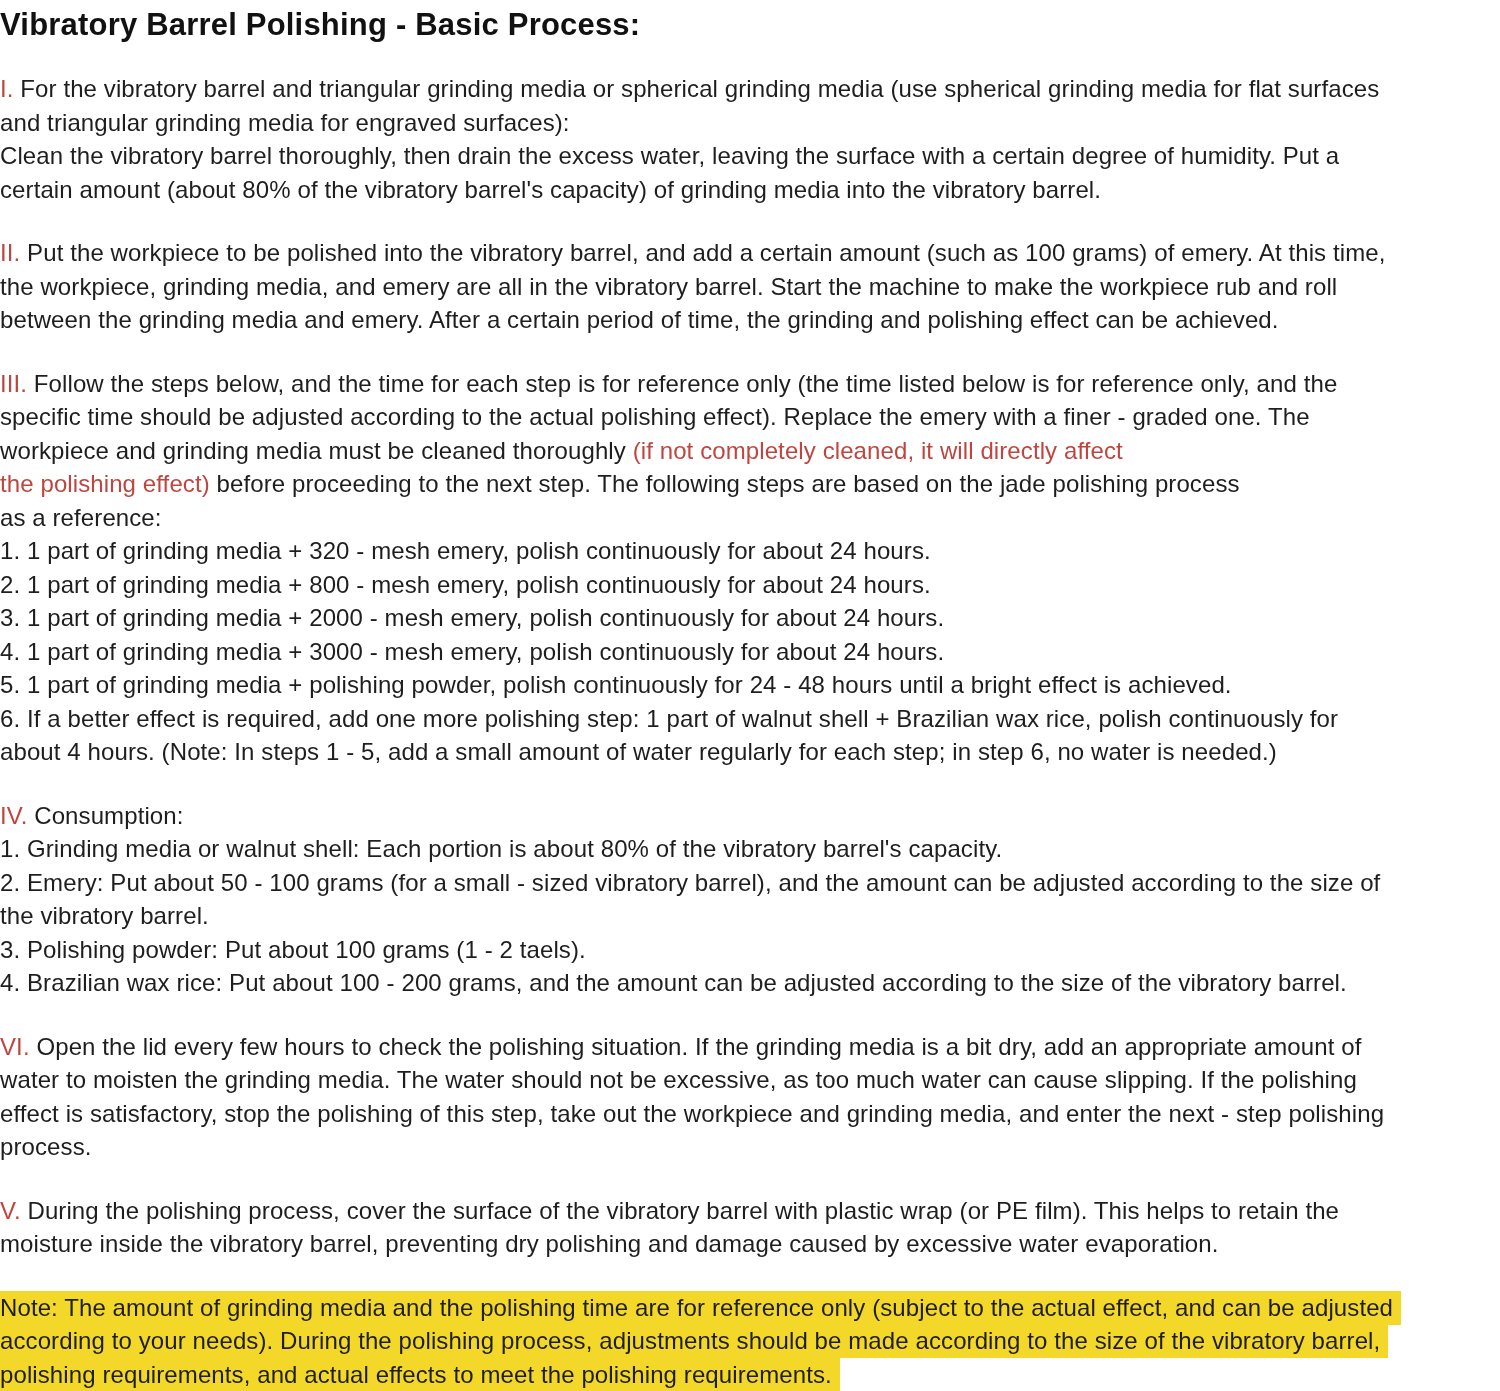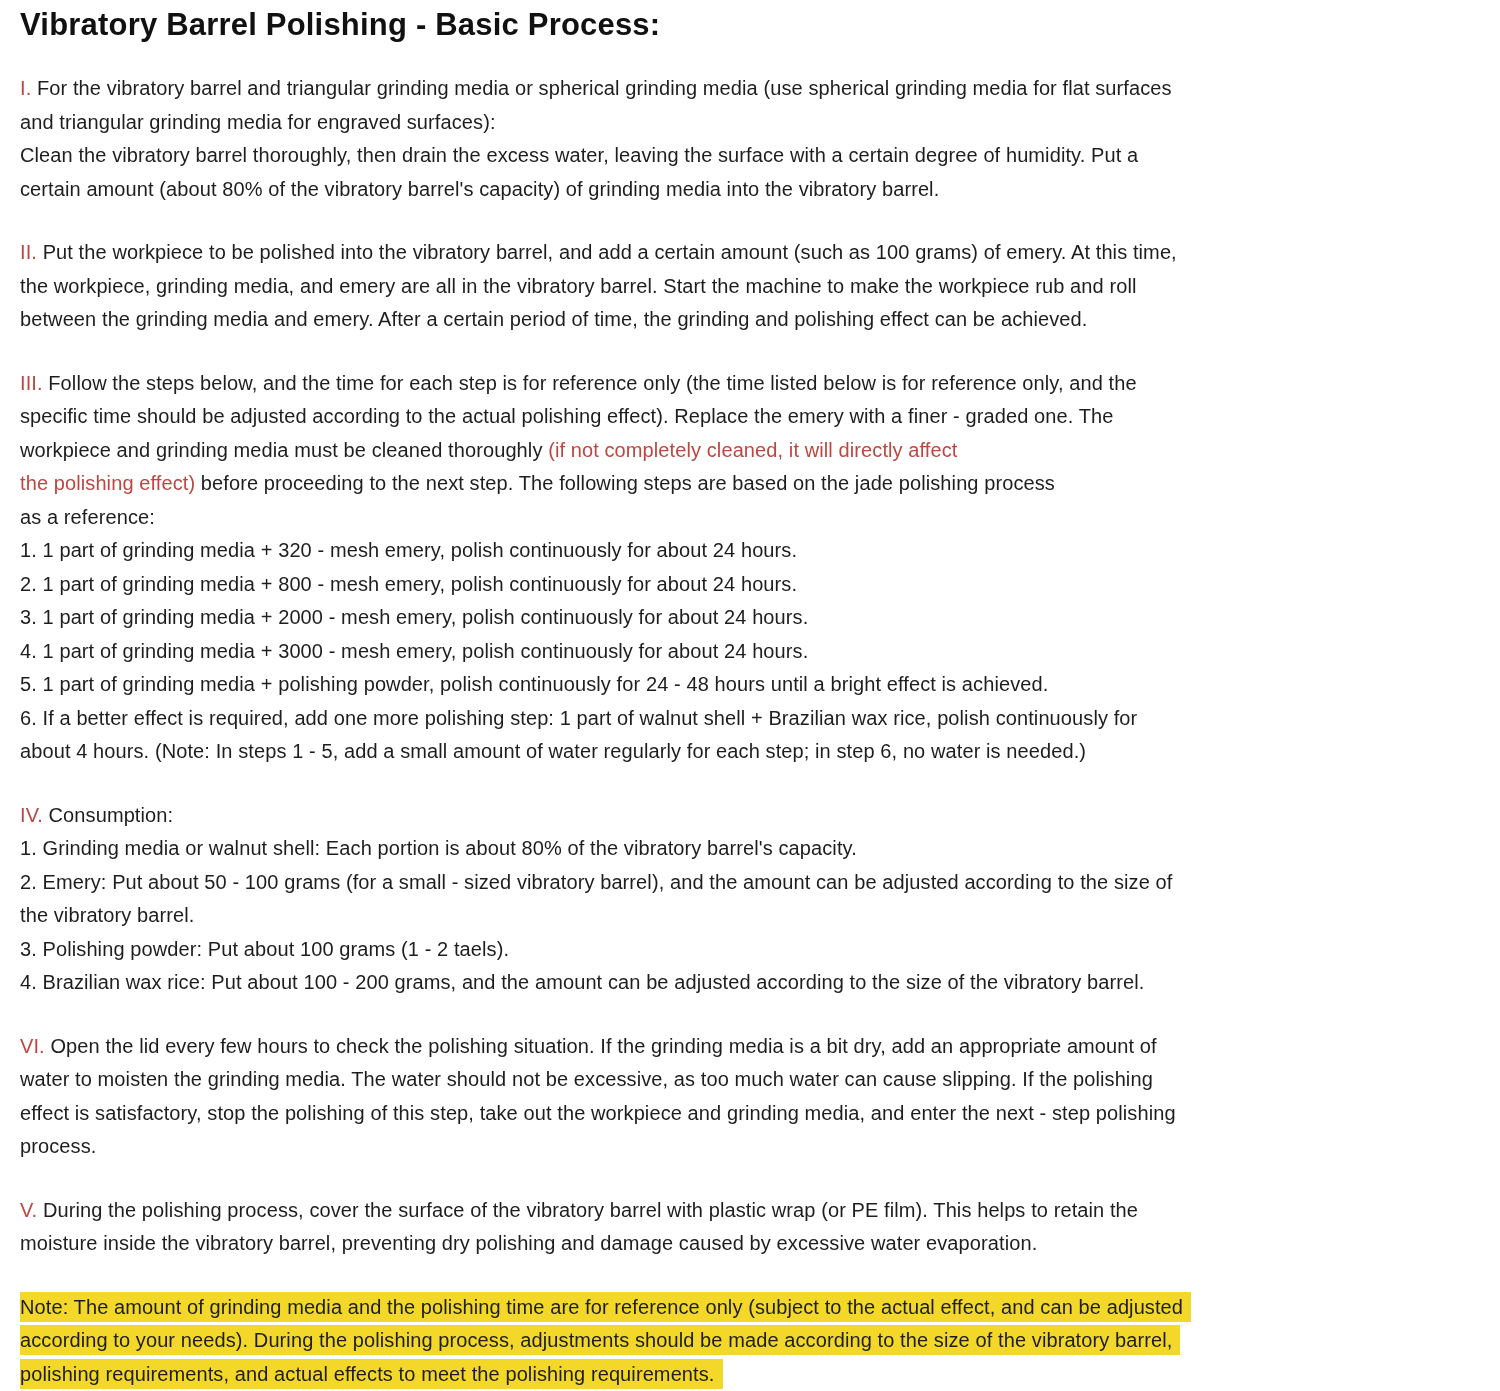--- a/index.html
+++ b/index.html
@@ -9,35 +9,35 @@
     width: 1500px;
   }
   body {
     font-family: "Liberation Sans", "DejaVu Sans", sans-serif;
     color: #1e1e1e;
     overflow: hidden;
   }
   .page {
     width: 1500px;
     height: 1391px;
-    padding: 4px 8px 0 20px;
+    padding: 4px 8px 0 0;
     box-sizing: border-box;
     overflow: hidden;
   }
   .doc-title {
     font-size: 31px;
     font-weight: bold;
     color: #111111;
     letter-spacing: 0.2px;
     margin: 0 0 26px 0;
     line-height: 42px;
     white-space: pre;
   }
   .para {
-    font-size: 20px;
+    font-size: 24px;
     line-height: 33.5px;
     margin: 0 0 30px 0;
     white-space: pre;
     overflow: hidden;
     letter-spacing: 0.1px;
   }
   .para:last-child { margin-bottom: 7px; }
   .seg-normal { color: #1e1e1e; }
   .seg-red { color: #bf4640; }
   .hl {

